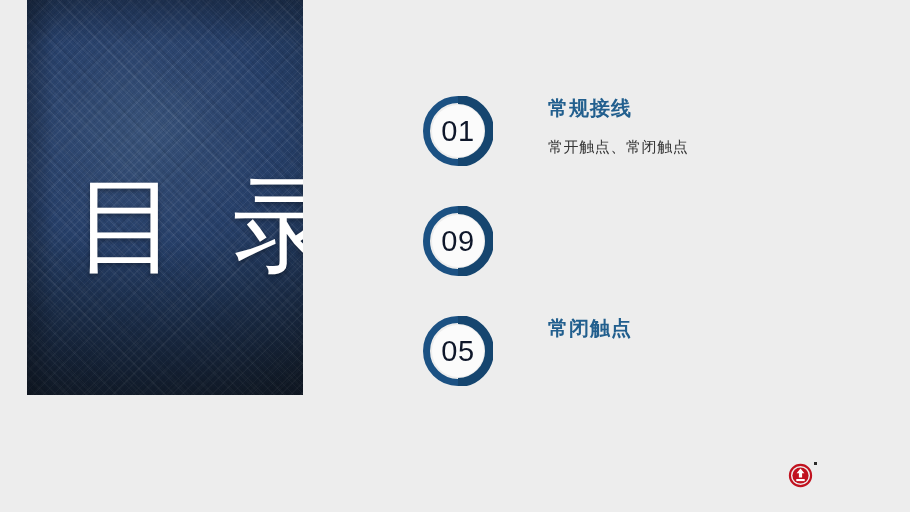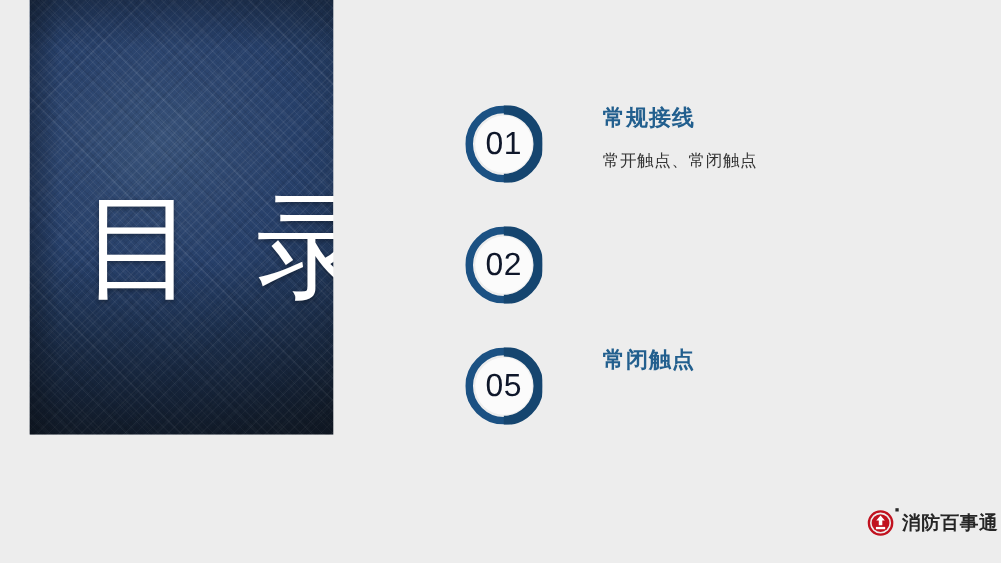--- a/index.html
+++ b/index.html
@@ -228,21 +228,21 @@
         </div>
       </div>
 
       <div class="toc-item i1">
         <div class="num-badge">
           <svg width="70" height="70" viewBox="0 0 70 70" aria-hidden="true">
             <circle cx="35" cy="35" r="31.5" fill="none" stroke="#1b5183" stroke-width="7"></circle>
             <path d="M35 3.5 A31.5 31.5 0 0 1 35 66.5" fill="none" stroke="#15456f" stroke-width="9" stroke-linecap="butt"></path>
             <circle cx="35" cy="35" r="26" fill="#fbfbfb"></circle>
           </svg>
-          <div class="numtext">02</div>
+          <div class="numtext">09</div>
         </div>
       </div>
 
       <div class="toc-item i2">
         <div class="num-badge">
           <svg width="70" height="70" viewBox="0 0 70 70" aria-hidden="true">
             <circle cx="35" cy="35" r="31.5" fill="none" stroke="#1b5183" stroke-width="7"></circle>
             <path d="M35 3.5 A31.5 31.5 0 0 1 35 66.5" fill="none" stroke="#15456f" stroke-width="9" stroke-linecap="butt"></path>
             <circle cx="35" cy="35" r="26" fill="#fbfbfb"></circle>
           </svg>
@@ -259,16 +259,15 @@
   <div class="logo">
     <div class="logo-mark">
       <svg width="25" height="25" viewBox="0 0 25 25" aria-hidden="true">
         <circle cx="12.5" cy="12.5" r="10.6" fill="none" stroke="#c1121f" stroke-width="2.1"></circle>
         <circle cx="12.5" cy="12.5" r="8.1" fill="#c1121f"></circle>
         <path d="M12.5 5.6 L16.4 10.2 L14.1 10.2 L14.1 14.6 L10.9 14.6 L10.9 10.2 L8.6 10.2 Z" fill="#ffffff"></path>
         <rect x="8.3" y="16.0" width="8.4" height="2.1" fill="#ffffff"></rect>
       </svg>
       <span class="logo-dot"></span>
     </div>
-    <div class="logo-text">消防百事通</div>
   </div>
 
 </div>
 
 </body></html>

